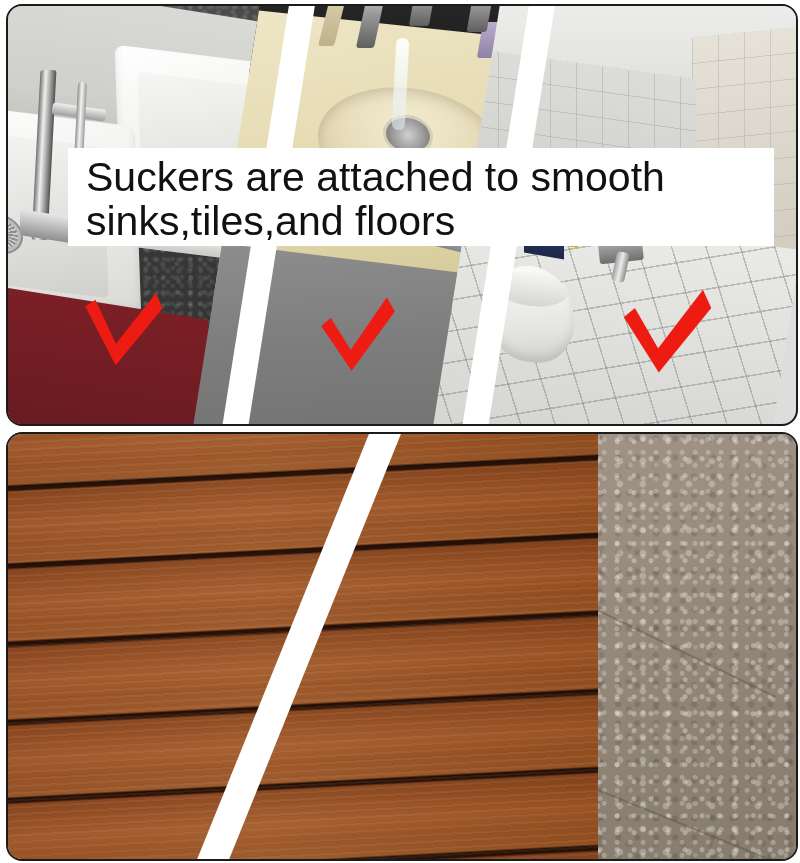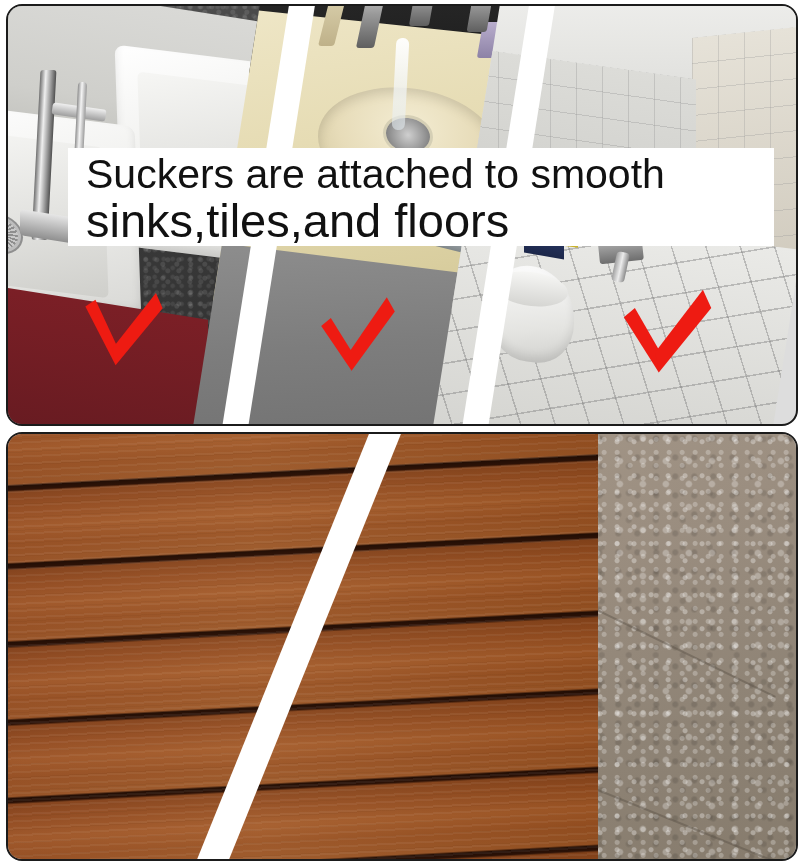--- a/index.html
+++ b/index.html
@@ -196,21 +196,21 @@
        transform-origin:left center;}
   .divider-bot{position:absolute;left:268px;top:-50px;width:32px;height:560px;
       background:#ffffff;transform:skewX(-22deg);z-index:6;}
 
   
   .banner{position:absolute;background:#ffffff;z-index:20;
       display:flex;flex-direction:column;justify-content:center;}
   .banner-top{left:60px;top:142px;width:688px;height:94px;padding:4px 0 0 18px;}
   .banner-line{color:#111111;line-height:1.08;white-space:nowrap;}
   .bl-1{font-size:41px;}
-  .bl-2{font-size:47px;}
+  .bl-2{font-size:41px;}
 
   
   .check{position:absolute;z-index:14;}
   .check svg{display:block;}
   .chk1{left:74px;top:282px;width:84px;height:84px;}
   .chk2{left:310px;top:288px;width:80px;height:80px;}
   .chk3{left:614px;top:280px;width:92px;height:92px;}
 </style>
 </head>
 <body>

